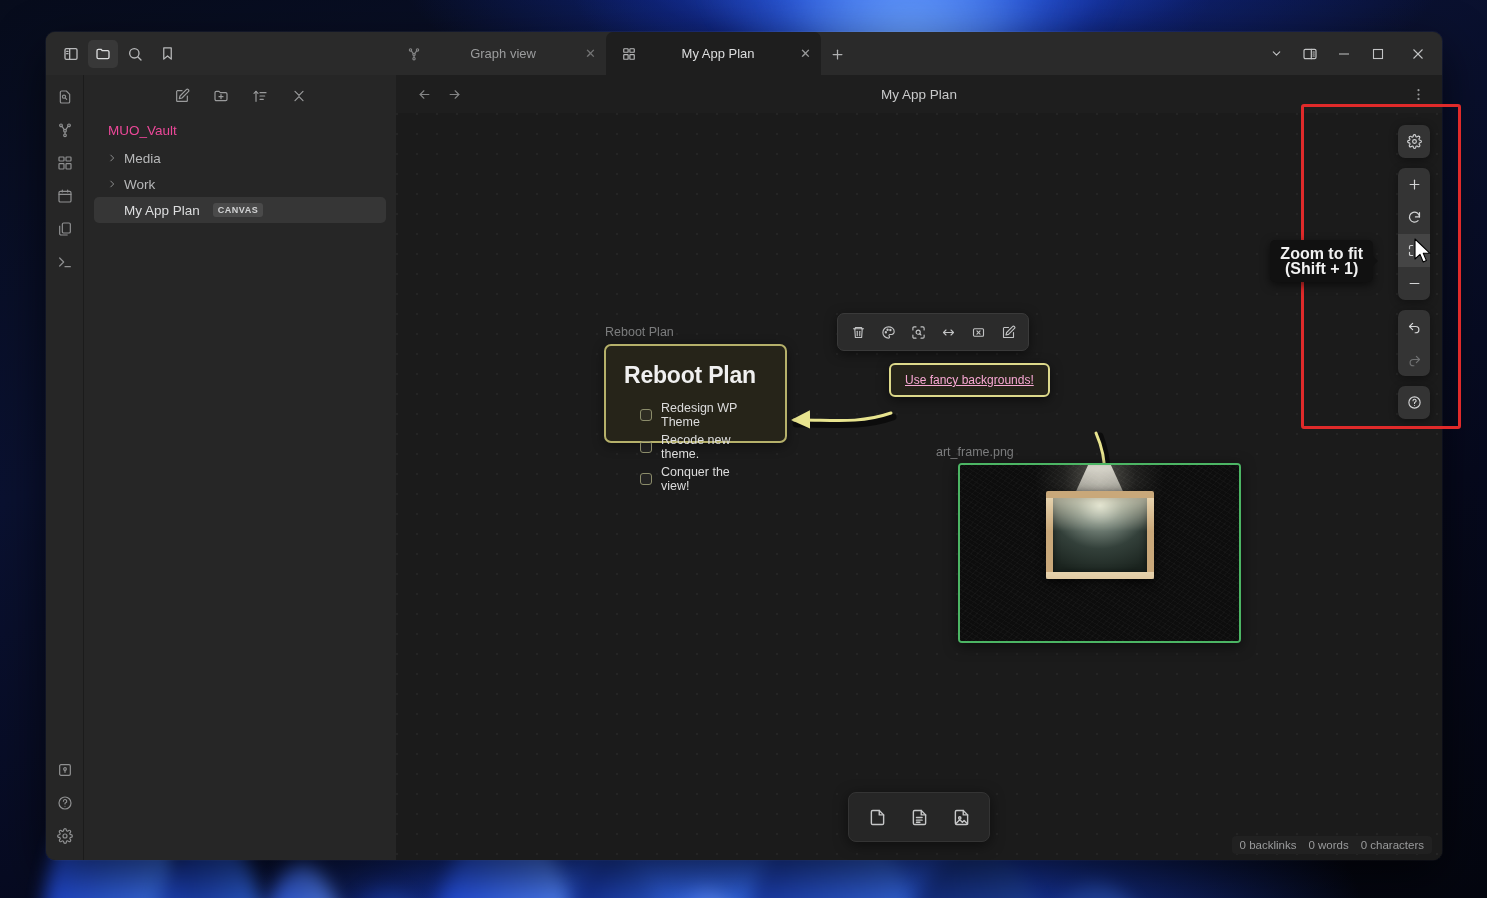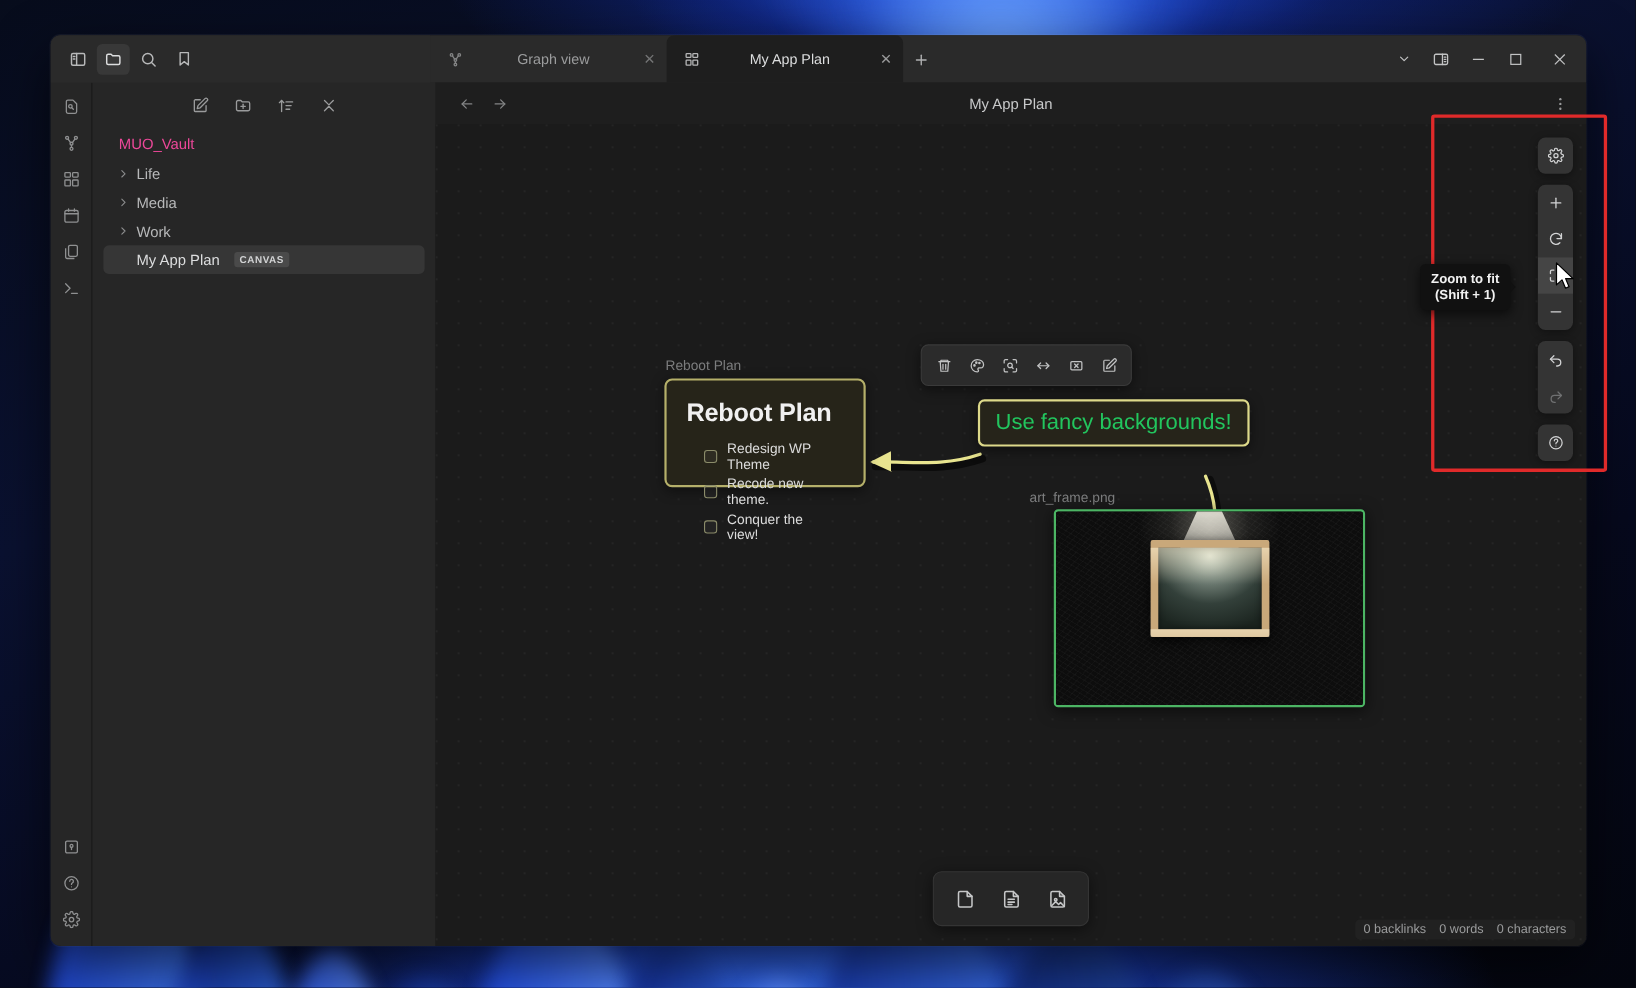--- a/index.html
+++ b/index.html
@@ -203,23 +203,24 @@
     flex: 0 0 auto; cursor: pointer;
   }
   .todo .txt { font-size: 12.5px; color: #dcdcdc; }
 
   .callout {
     position: absolute;
     background: #26241a;
     border: 2px solid #ddd98a;
     border-radius: 6px;
     padding: 8px 14px;
-    font-size: 20px; color: #22c55e;
+    font-size: 12px; color: #f9a8d4;
     box-shadow: 0 3px 12px rgba(0,0,0,.5);
     white-space: nowrap;
+    text-decoration: underline;
   }
 
   .img-node {
     position: absolute;
     border: 2px solid #4cb564;
     border-radius: 4px;
     overflow: hidden;
     background: #0b0b0b;
     box-shadow: 0 3px 14px rgba(0,0,0,.55);
   }
@@ -291,21 +292,21 @@
     color: #d3d4d5; cursor: pointer;
   }
   .ctl-btn.dim { color: #6f7071; }
   .ctl-btn.hovered { background: #454545; }
 
   
   .tooltip {
     position: absolute;
     background: #111;
     color: #f1f1f1;
-    font-size: 12px; font-weight: bold;
+    font-size: 16px; font-weight: bold;
     line-height: 15px;
     padding: 6px 10px;
     border-radius: 5px;
     text-align: center;
     white-space: nowrap;
     box-shadow: 0 3px 10px rgba(0,0,0,.6);
     z-index: 9;
   }
   .tooltip::after {
     content: ""; position: absolute; right: -5px; top: 50%;
@@ -565,28 +566,20 @@
           <svg width="16" height="16" viewBox="0 0 24 24" fill="none" stroke="currentColor" stroke-width="1.8" stroke-linecap="round" stroke-linejoin="round">
               <polyline points="6 5 12 11 18 5"></polyline>
               <polyline points="6 19 12 13 18 19"></polyline>
             </svg>
         </div>
       </div>
 
       <div class="vault-title">MUO_Vault</div>
 
       <div class="tree">
-        <div class="tree-row">
-          <span class="chev">
-            <svg width="10" height="10" viewBox="0 0 24 24" fill="none" stroke="currentColor" stroke-width="2.4" stroke-linecap="round" stroke-linejoin="round">
-                <polyline points="9 5 16 12 9 19"></polyline>
-              </svg>
-          </span>
-          <span>Life</span>
-        </div>
         <div class="tree-row">
           <span class="chev">
             <svg width="10" height="10" viewBox="0 0 24 24" fill="none" stroke="currentColor" stroke-width="2.4" stroke-linecap="round" stroke-linejoin="round">
                 <polyline points="9 5 16 12 9 19"></polyline>
               </svg>
           </span>
           <span>Media</span>
         </div>
         <div class="tree-row">
           <span class="chev">

